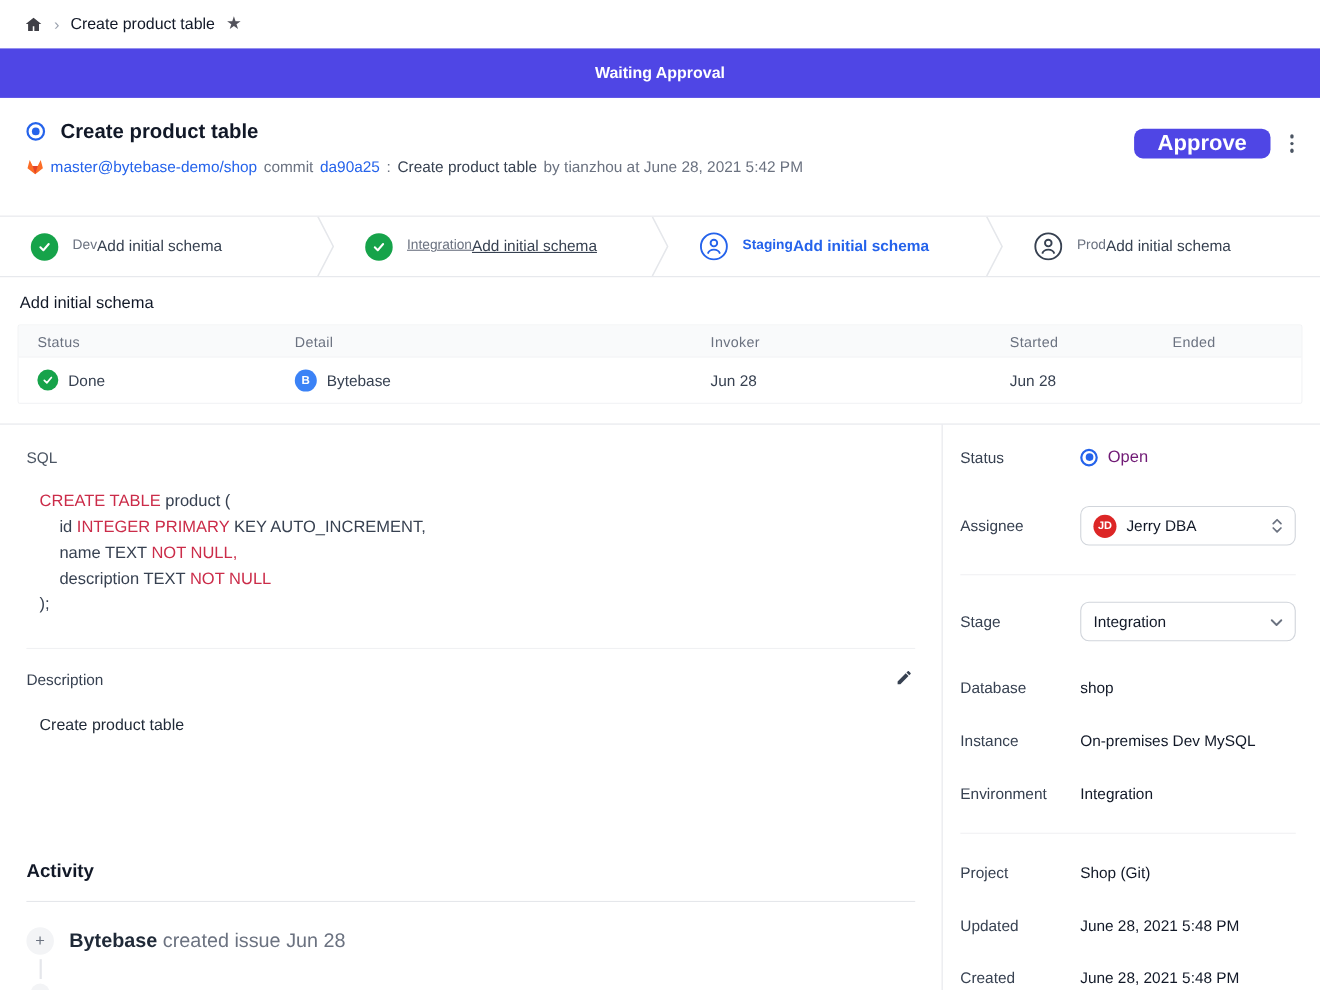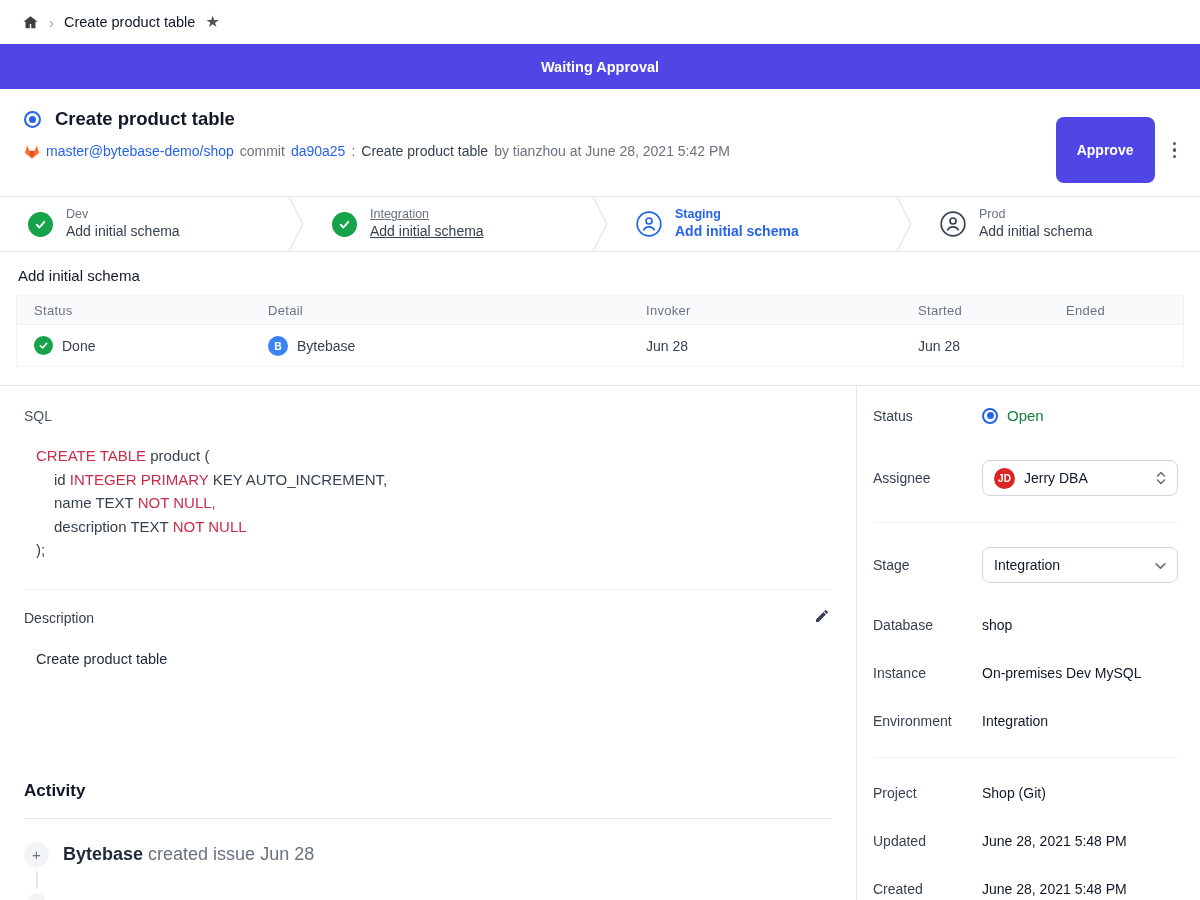--- a/index.html
+++ b/index.html
@@ -23,29 +23,29 @@
     display:inline-flex; align-items:center; justify-content:center; flex:none; }
   .radio-icon::after { content:""; width:7px; height:7px; background:#2563eb; border-radius:50%; }
   .issue-title { font-size:18.5px; font-weight:700; color:#111827; }
   .meta-row { margin-top:6px; font-size:14px; color:#6b7280; }
   .meta-row .dark { color:#1f2937; font-weight:500; }
   .commit-row { margin-top:8px; font-size:14px; color:#6b7280; display:flex; align-items:center; gap:6px; }
   .link { color:#2563eb; text-decoration:none; cursor:pointer; }
   .commit-msg { color:#374151; }
   .header-actions { position:absolute; right:20px; top:28px; display:flex; align-items:center; gap:14px; }
   .btn-approve { background:#4f46e5; color:#fff; border:none; border-radius:8px;
-    padding:25px 21px; font-size:14px; font-weight:600; font-family:inherit; cursor:pointer; }
+    padding:2px 21px; font-size:20px; font-weight:600; font-family:inherit; cursor:pointer; }
   .kebab { display:flex; flex-direction:column; gap:3px; padding:4px; cursor:pointer; }
   .kebab i { width:3.5px; height:3.5px; border-radius:50%; background:#4b5563; }
 
   
   .pipeline { height:56px; border-top:1px solid #e5e7eb; border-bottom:1px solid #e5e7eb;
     display:flex; align-items:stretch; }
   .stage { flex:1; display:flex; align-items:center; gap:13px; padding-left:28px; cursor:pointer; }
-  .stage-texts { display:flex; flex-direction:column; justify-content:center; line-height:1.25; }
+  .stage-texts { display:flex; flex-direction:row; justify-content:center; line-height:1.25; }
   .stage-env { font-size:12.5px; color:#6b7280; }
   .stage-task { font-size:14px; color:#374151; }
   .stage.underlined .stage-env, .stage.underlined .stage-task { text-decoration:underline; }
   .stage.active .stage-env, .stage.active .stage-task { color:#2563eb; font-weight:700; }
   .check-circle { width:25px; height:25px; border-radius:50%; background:#16a34a; flex:none;
     display:flex; align-items:center; justify-content:center; }
   .chevron-sep { flex:none; width:16px; }
 
   
   .task-section { padding:15px 16px 0 16px; height:133px; }
@@ -92,21 +92,21 @@
   .act-line { position:absolute; left:12px; top:29px; width:1.5px; height:18px; background:#e5e7eb; }
   .act-next { position:absolute; left:4px; top:51px; width:17px; height:17px;
     border-radius:50%; background:#f3f4f6; }
 
   
   .side-row { display:flex; align-items:center; min-height:21px; }
   .side-label { width:109px; flex:none; font-size:14px; color:#374151; }
   .side-value { font-size:14px; color:#111827; font-weight:500; display:flex; align-items:center; gap:9px; }
   .row-status { margin-top:1px; }
   .row-status .radio-icon { width:16px; height:16px; }
-  .row-status .side-value { font-size:15px; font-weight:400; color:#15803d; }
+  .row-status .side-value { font-size:15px; font-weight:400; color:#701a75; }
   .select { flex:1; height:36px; border:1px solid #d1d5db; border-radius:8px; background:#fff;
     display:flex; align-items:center; gap:9px; padding:0 10px 0 11px; cursor:pointer; }
   .select .grow { flex:1; font-size:14px; color:#111827; }
   .row-assignee { margin-top:34px; }
   .side-hr { border:none; border-top:1px solid #f0f1f3; }
   .gap-a { margin-top:26px; } .gap-b { margin-top:24px; }
   .row-db { margin-top:31px; } .row-plain { margin-top:27px; }
 </style>
 </head>
 <body>

